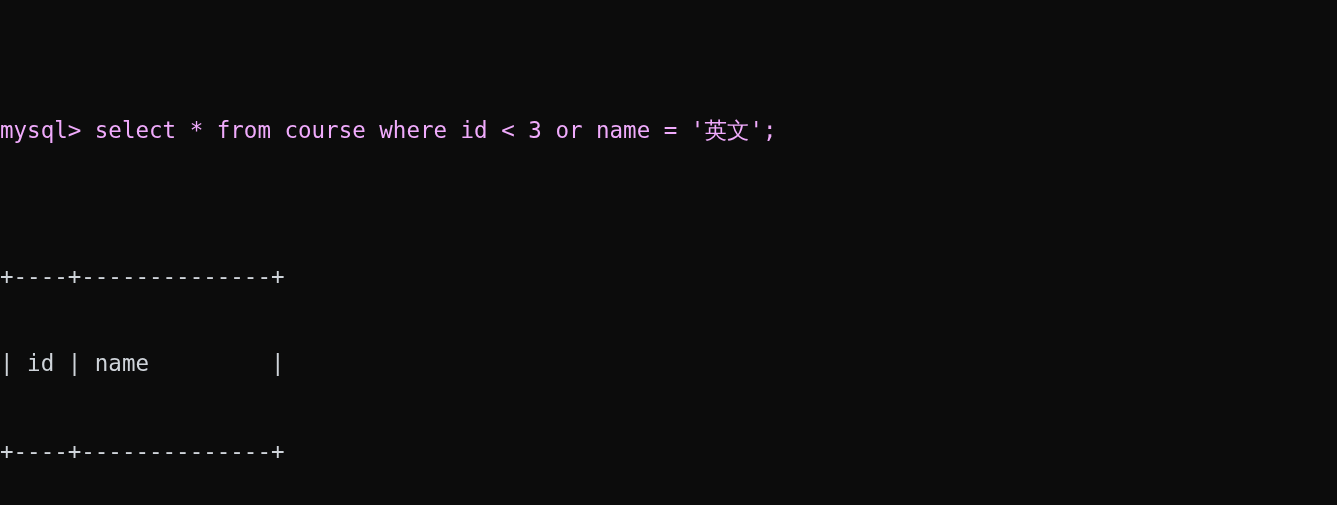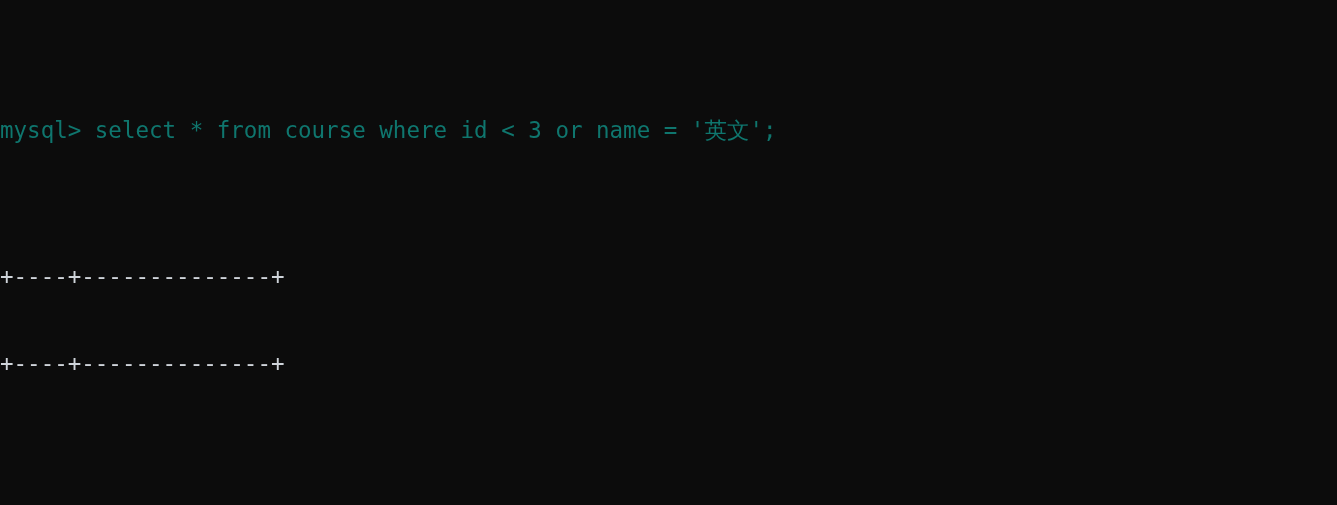--- a/index.html
+++ b/index.html
@@ -29,39 +29,40 @@
     letter-spacing: 0px;
   }
   .line {
     white-space: pre;
     height: 29.2px;
     display: block;
     overflow: visible;
   }
   
   .prompt  { color: #dfe3e8; }
-  .sqltext { color: #0f766e; }
+  .sqltext { color: #f0abfc; }
   .rule    { color: #cfd4da; }
   .bar     { color: #cfd4da; }
   .cjk {
     font-family: "DejaVu Sans", sans-serif;
     font-size: 22.5px;
   }
 </style>
 </head>
 <body>
 
 <div id="terminal">
   <div id="screen">
 
     
     <div class="line"><span class="prompt sqltext">mysql&gt; select * from course where id &lt; 3 or name = '<span class="cjk">英文</span>';</span></div>
 
     
     <div class="line"><span class="rule">+----+--------------+</span></div>
+    <div class="line"><span class="bar">| id | name         |</span></div>
     <div class="line"><span class="rule">+----+--------------+</span></div>
     
     
     
     
 
     
     
 
     

